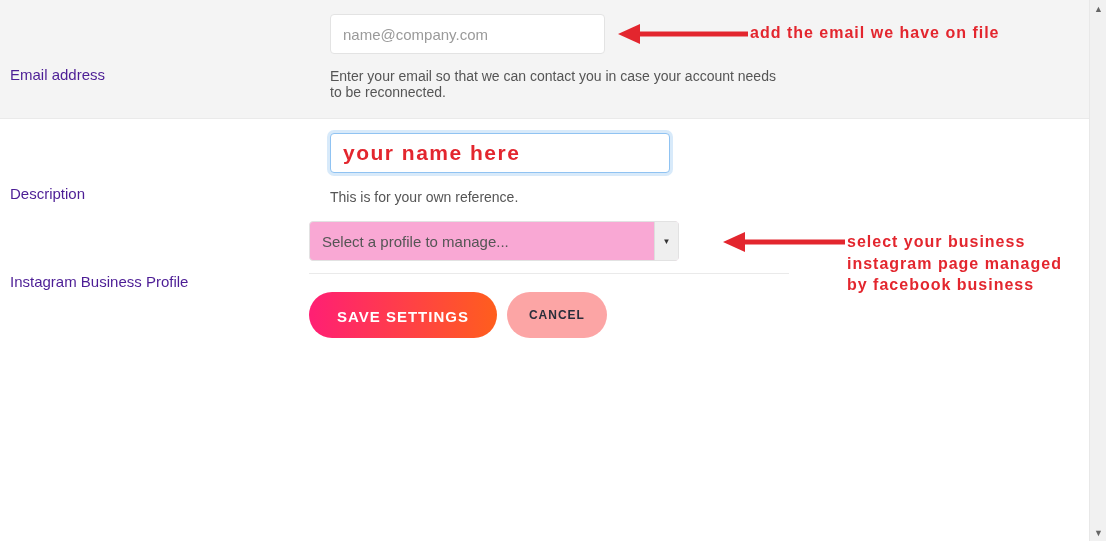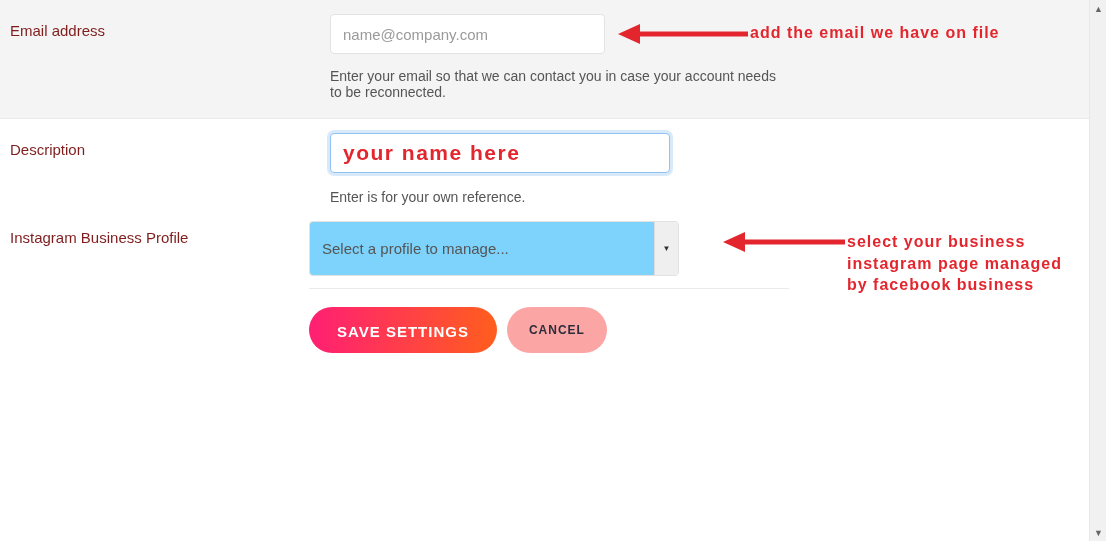--- a/index.html
+++ b/index.html
@@ -47,21 +47,22 @@
       padding: 14px 10px 18px 10px;
     }
     .row.grey {
       background: #f4f4f4;
       border-bottom: 1px solid #eaeaea;
     }
     .label-col {
       width: 320px;
       padding-top: 8px;
       font-size: 15px;
-      color: #7f1d1d;
+      color: #4c1d95;
+      margin-top: 44px;
     }
     .field-col {
       flex: 1;
       padding-right: 290px;
       position: relative;
     }
 
     input[type=text].email-input {
       width: 275px;
       height: 40px;
@@ -90,24 +91,24 @@
       font-size: 21px;
       font-weight: 700;
       color: #e3262e;
       letter-spacing: 1.5px;
       background: #fff;
       font-family: Arial, Helvetica, sans-serif;
     }
 
     .select-wrap {
       width: 370px;
-      height: 55px;
+      height: 40px;
       border: 1px solid #e2e2e2;
       border-radius: 4px;
-      background: #7dd3fc;
+      background: #f9a8d4;
       position: relative;
       display: flex;
       align-items: center;
       padding: 0 12px;
       cursor: pointer;
     }
     .select-text {
       font-size: 15px;
       color: #555;
       flex: 1;
@@ -197,21 +198,21 @@
     <div class="field-col">
       <input type="text" class="email-input" placeholder="name@company.com" style="">
       <div class="help-text">Enter your email so that we can contact you in case your account needs to be reconnected.</div>
     </div>
   </div>
 
   <div class="row" style="padding-bottom:6px;">
     <div class="label-col">Description</div>
     <div class="field-col">
       <input type="text" class="desc-input" value="your name here" style="">
-      <div class="help-text" style="margin-top:16px;">Enter is for your own reference.</div>
+      <div class="help-text" style="margin-top:16px;">This is for your own reference.</div>
     </div>
   </div>
 
   <div class="row" style="padding-top:10px;justify-content:center;">
     <div class="label-col">Instagram Business Profile</div>
     <div class="field-col">
       <div class="select-wrap">
         <span class="select-text">Select a profile to manage...</span>
         <div class="select-arrow-box">
             <span>▼</span>

